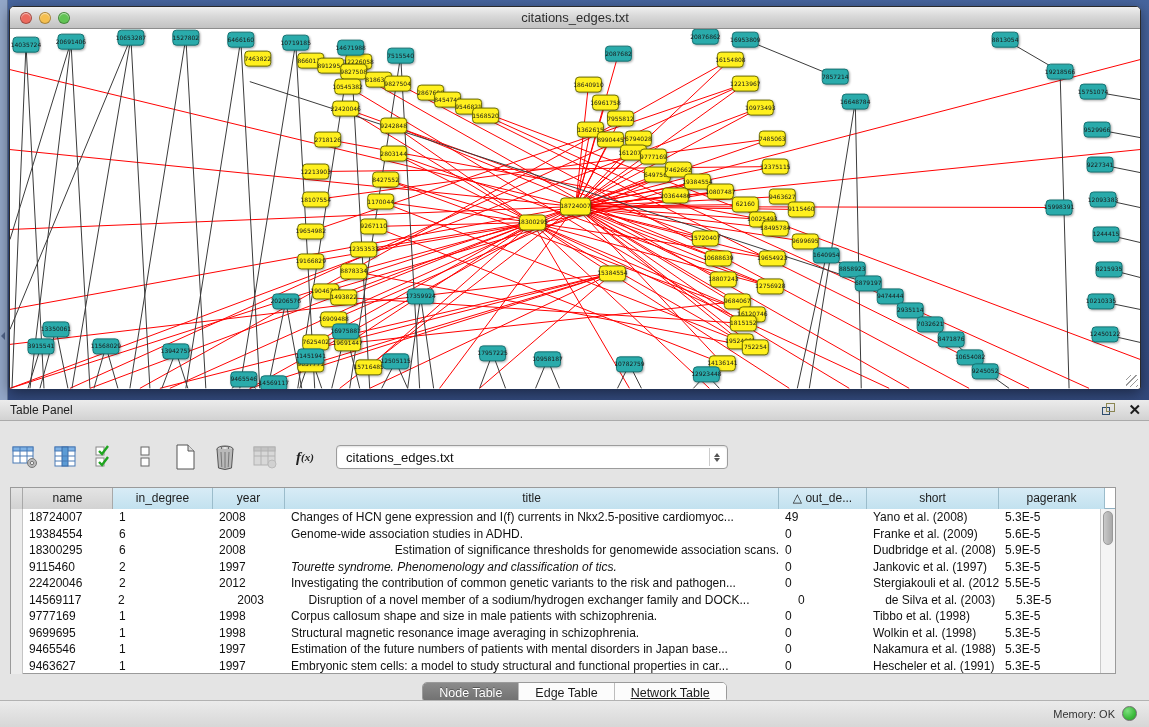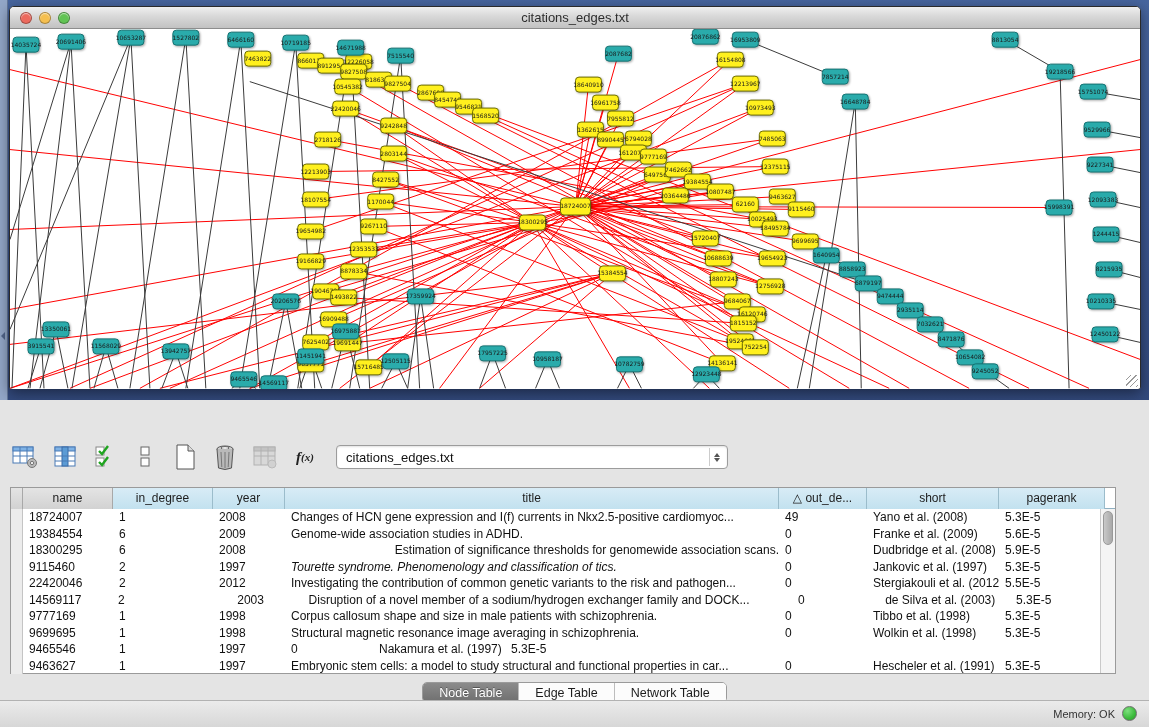--- a/index.html
+++ b/index.html
@@ -67,21 +67,21 @@
   .tc { font-size:12px; color:#111; line-height:16.5px; padding-left:6px; overflow:hidden; white-space:nowrap; }
   .rowstub { background:#ececec; border-right:1px solid #c4c4c4; }
   .vscroll { position:absolute; right:0; top:21px; bottom:0; width:15px; background:#f4f4f4; border-left:1px solid #c9c9c9; }
   .vthumb { position:absolute; left:2px; top:2px; width:10px; height:34px; border-radius:5px;
             background:linear-gradient(90deg,#c9c9c9,#a9a9a9); border:1px solid #999; }
 
   .tabs { position:absolute; left:0; top:282px; width:1149px; display:flex; justify-content:center; }
   .seg { height:21px; display:flex; border:1px solid #9a9a9a; border-radius:5px; overflow:hidden;
          background:#fcfcfc; box-shadow:0 1px 1px rgba(255,255,255,.7); }
   .seg-item { padding:0 16px; font-size:12.5px; line-height:20px; color:#1c1c1c; border-right:1px solid #bdbdbd; background:#fcfcfc; }
-  .seg-item:last-child { border-right:none; }
+  .seg-item:last-child { border-right:none;text-decoration:underline; }
   .seg-item.sel { background:linear-gradient(180deg,#8b8b8b,#6f6f6f); color:#fff; text-shadow:0 -1px 0 rgba(0,0,0,.35); }
 
   .statusbar { position:absolute; left:0; top:700px; width:1149px; height:27px;
                background:linear-gradient(180deg,#ebebeb,#d7d7d7); border-top:1px solid #b2b2b2; }
   .mem { position:absolute; right:34px; top:7px; font-size:11px; color:#333; }
   .mem-dot { position:absolute; right:12px; top:5px; width:15px; height:15px; border-radius:50%;
              background:radial-gradient(circle at 35% 30%,#7ee07e,#3cbb3c 60%,#2d9b2d); border:1px solid #6e6e6e; }
 </style>
 </head>
 <body>
@@ -753,20 +753,30 @@
             <rect x="251" y="346.5" width="26" height="15" rx="3.5" fill="#2AABAB" stroke="#147272"></rect>
             <text x="264" y="356">14569117</text>
           </g>
         </svg>
       <div class="resize-grip"></div>
     </div>
   </div>
 </div>
 
 <div class="table-panel">
+  <div class="panel-header">
+    <span>Table Panel</span>
+    <span class="ph-icons">
+      <span class="float-icon">
+          <i class="b1"></i>
+          <i class="b2"></i>
+        </span>
+      <span class="close-x">✕</span>
+    </span>
+  </div>
 
   <div class="toolbar">
     <span class="tbtn">
       <svg width="26" height="24" viewBox="0 0 26 24">
         <rect x="1" y="2" width="20" height="16" fill="#fff" stroke="#4a7ab5"></rect>
         <rect x="1" y="2" width="20" height="4" fill="#7fb2e5" stroke="#4a7ab5"></rect>
         <line x1="8" y1="2" x2="8" y2="18" stroke="#4a7ab5"></line>
           <line x1="15" y1="2" x2="15" y2="18" stroke="#4a7ab5"></line>
         <line x1="1" y1="11" x2="21" y2="11" stroke="#4a7ab5"></line>
         <circle cx="20" cy="18" r="4.5" fill="#b9b9b9" stroke="#777"></circle>
@@ -922,22 +932,23 @@
           <div class="tc" style="width: 494px;">Structural magnetic resonance image averaging in schizophrenia.</div>
           <div class="tc" style="width: 88px;">0</div>
           <div class="tc" style="width: 132px;">Wolkin et al. (1998)</div>
           <div class="tc" style="width: 106px;">5.3E-5</div>
         </div>
         <div class="trow">
           <div class="tc rowstub" style="width: 12px; padding: 0px;"></div>
           <div class="tc" style="width: 90px;">9465546</div>
           <div class="tc" style="width: 100px;">1</div>
           <div class="tc" style="width: 72px;">1997</div>
+          <div class="tc" style="width: 494px;">Estimation of the future numbers of patients with mental disorders in Japan base...</div>
           <div class="tc" style="width: 88px;">0</div>
-          <div class="tc" style="width: 132px;">Nakamura et al. (1997)</div>
+          <div class="tc" style="width: 132px;">Nakamura et al. (1988)</div>
           <div class="tc" style="width: 106px;">5.3E-5</div>
         </div>
         <div class="trow">
           <div class="tc rowstub" style="width: 12px; padding: 0px;"></div>
           <div class="tc" style="width: 90px;">9463627</div>
           <div class="tc" style="width: 100px;">1</div>
           <div class="tc" style="width: 72px;">1997</div>
           <div class="tc" style="width: 494px;">Embryonic stem cells: a model to study structural and functional properties in car...</div>
           <div class="tc" style="width: 88px;">0</div>
           <div class="tc" style="width: 132px;">Hescheler et al. (1991)</div>

